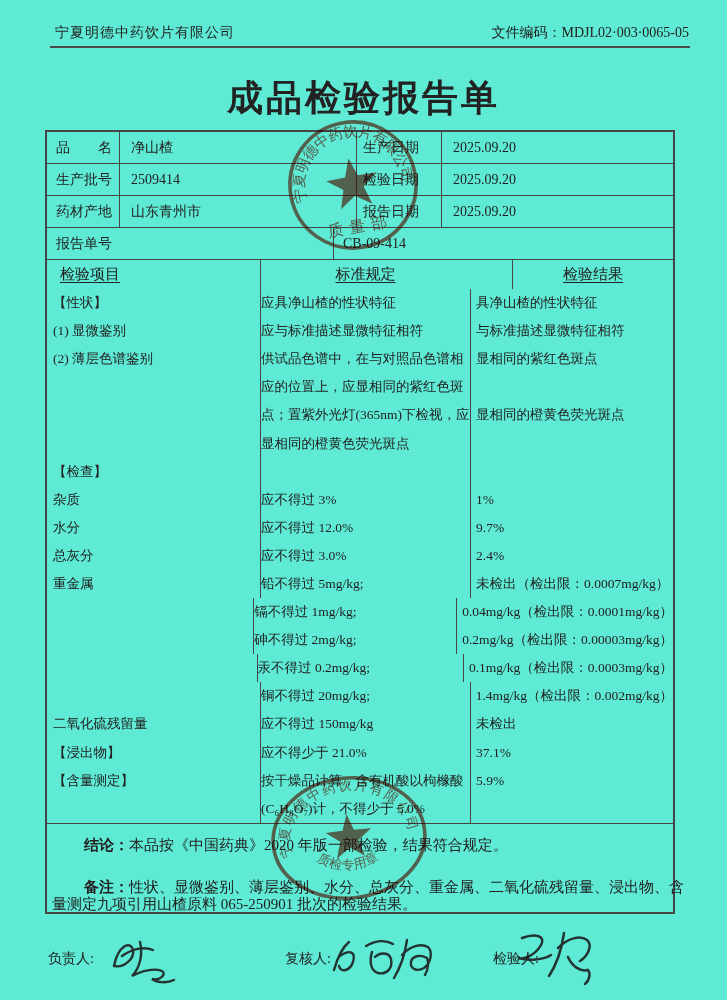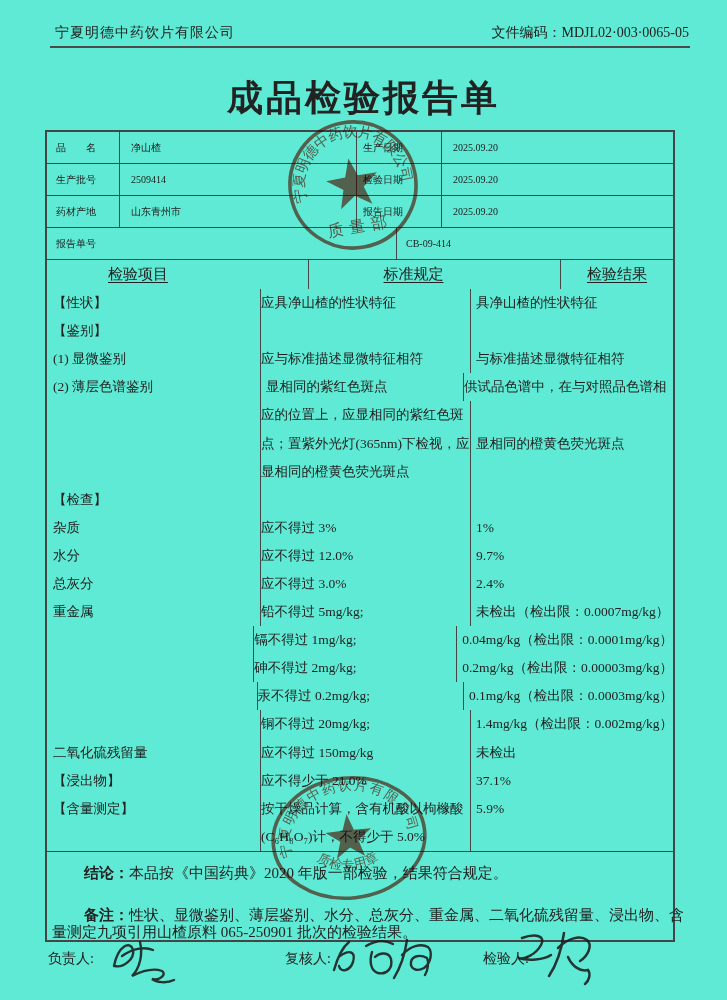--- a/index.html
+++ b/index.html
@@ -9,30 +9,30 @@
     overflow:hidden;
   }
   .abs{position:absolute;}
   
   #company{left:55px;top:24px;font-size:14px;letter-spacing:1px;}
   #doccode{right:38px;top:24px;font-size:14px;}
   #headrule{left:50px;top:46px;width:640px;height:2px;background:#4a4a4a;}
   #title{left:0;top:74px;width:727px;text-align:center;font-size:36px;font-weight:bold;letter-spacing:3px;}
   
   #tbl{left:45px;top:130px;width:630px;border:2px solid #454545;box-sizing:border-box;background:transparent;}
-  .irow{display:flex;height:31px;border-bottom:1px solid #454545;font-size:10px;}
+  .irow{display:flex;height:31px;border-bottom:1px solid #454545;font-size:14px;}
   .icell{display:flex;align-items:center;box-sizing:border-box;white-space:nowrap;overflow:visible;}
   .ilabel1{width:73px;padding-left:9px;border-right:1px solid #454545;}
   .ivalue1{width:237px;padding-left:11px;border-right:1px solid #454545;}
   .ilabel2{width:85px;padding-left:6px;border-right:1px solid #454545;}
   .ivalue2{flex:1;padding-left:11px;}
-  .rlabel{width:350px;padding-left:9px;border-right:1px solid #454545;}
+  .rlabel{width:287px;padding-left:9px;border-right:1px solid #454545;}
   .rvalue{flex:1;padding-left:9px;}
   
-  .hrow{display:flex;height:29px;border-bottom:none;font-size:15px;padding-left:48px;}
+  .hrow{display:flex;height:29px;border-bottom:none;font-size:15px;}
   .hcell{display:flex;align-items:center;box-sizing:border-box;text-decoration:underline;text-underline-offset:3px;}
   .h0{width:213px;padding-left:13px;}
   .h1{width:210px;justify-content:center;border-left:1px solid #454545;}
   .h2{flex:1;justify-content:center;border-left:1px solid #454545;margin-left:42px;}
   #tbody{display:block;}
   .trow{display:flex;height:28.1px;font-size:13.5px;}
   .tcell{display:flex;align-items:center;box-sizing:border-box;white-space:nowrap;overflow:visible;}
   .c0{width:213px;padding-left:6px;}
   .c1{width:210px;border-left:1px solid #454545;}
   .c2{flex:1;padding-left:5px;border-left:1px solid #454545;}
@@ -41,21 +41,21 @@
   .fline{position:absolute;white-space:nowrap;}
   .fl1{left:37px;top:12px;}
   .fl2{left:37px;top:54px;}
   .fl3{left:5px;top:71px;}
   .flabel{font-weight:bold;}
   
   .sig-label{font-size:14px;}
   #sig-row{left:0;top:938px;width:727px;height:62px;}
   .sigl1{left:48px;top:12px;}
   .sigl2{left:285px;top:12px;}
-  .sigl3{left:483px;top:12px;}
+  .sigl3{left:493px;top:12px;}
   .sigsvg{position:absolute;}
   
   .stamp{position:absolute;opacity:0.8;mix-blend-mode:multiply;pointer-events:none;}
   #stamp-top{left:281px;top:113px;transform:rotate(-10deg);}
   #stamp-bottom{left:267px;top:772px;transform:rotate(-6deg);}
   .stamp text{font-family:"Liberation Serif","DejaVu Serif",serif;}
 </style>
 </head>
 <body>
 
@@ -97,33 +97,28 @@
       <div class="hcell h2">检验结果</div>
     </div>
 
     <div id="tbody">
         <div class="trow">
           <div class="tcell c0">【性状】</div>
           <div class="tcell c1">应具净山楂的性状特征</div>
           <div class="tcell c2">具净山楂的性状特征</div>
         </div>
         <div class="trow">
-          <div class="tcell c0">【鉴别】</div>
-          <div class="tcell c1"></div>
-          <div class="tcell c2"></div>
-        </div>
-        <div class="trow">
           <div class="tcell c0">(1) 显微鉴别</div>
           <div class="tcell c1">应与标准描述显微特征相符</div>
           <div class="tcell c2">与标准描述显微特征相符</div>
         </div>
         <div class="trow">
           <div class="tcell c0">(2) 薄层色谱鉴别</div>
+          <div class="tcell c1">供试品色谱中，在与对照品色谱相</div>
           <div class="tcell c2">显相同的紫红色斑点</div>
-          <div class="tcell c1">供试品色谱中，在与对照品色谱相</div>
         </div>
         <div class="trow">
           <div class="tcell c0"></div>
           <div class="tcell c1">应的位置上，应显相同的紫红色斑</div>
           <div class="tcell c2"></div>
         </div>
         <div class="trow">
           <div class="tcell c0"></div>
           <div class="tcell c1">点；置紫外光灯(365nm)下检视，应</div>
           <div class="tcell c2">显相同的橙黄色荧光斑点</div>

